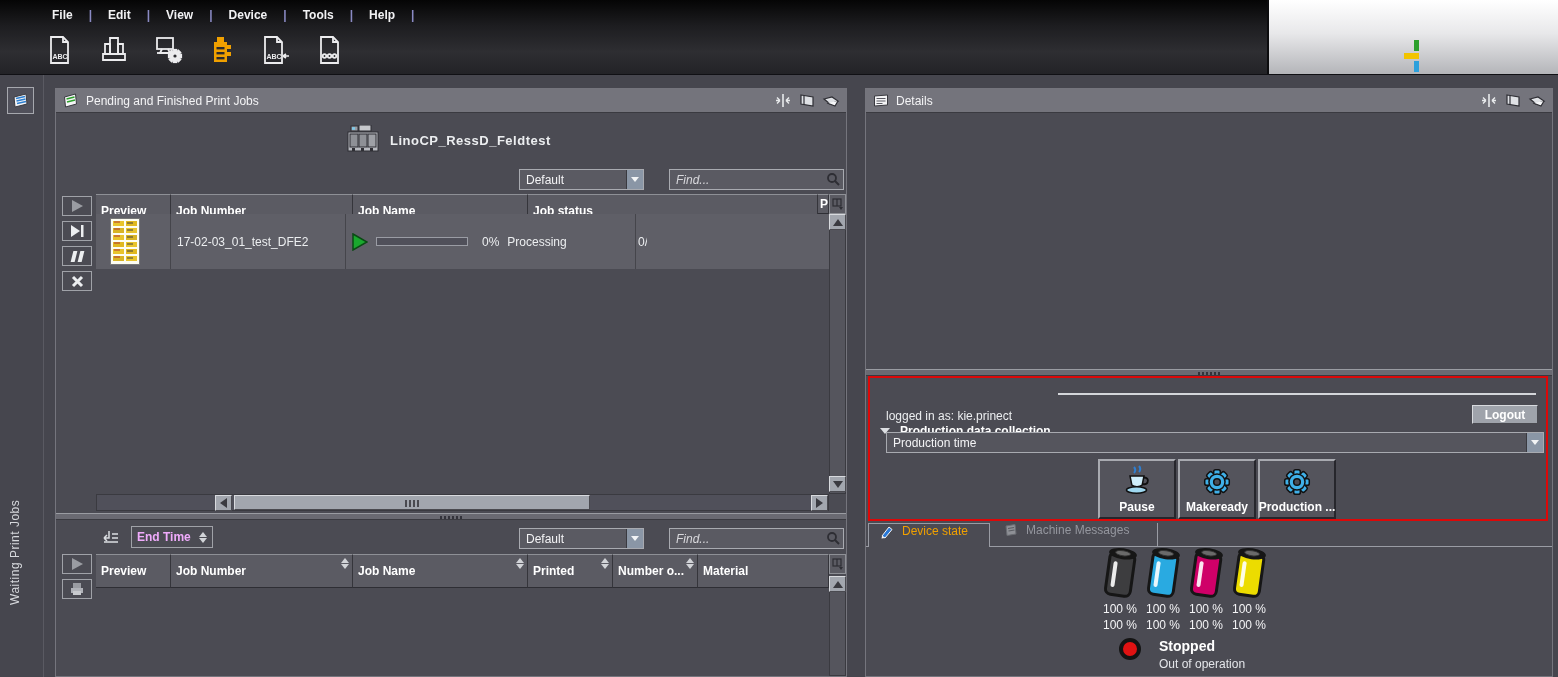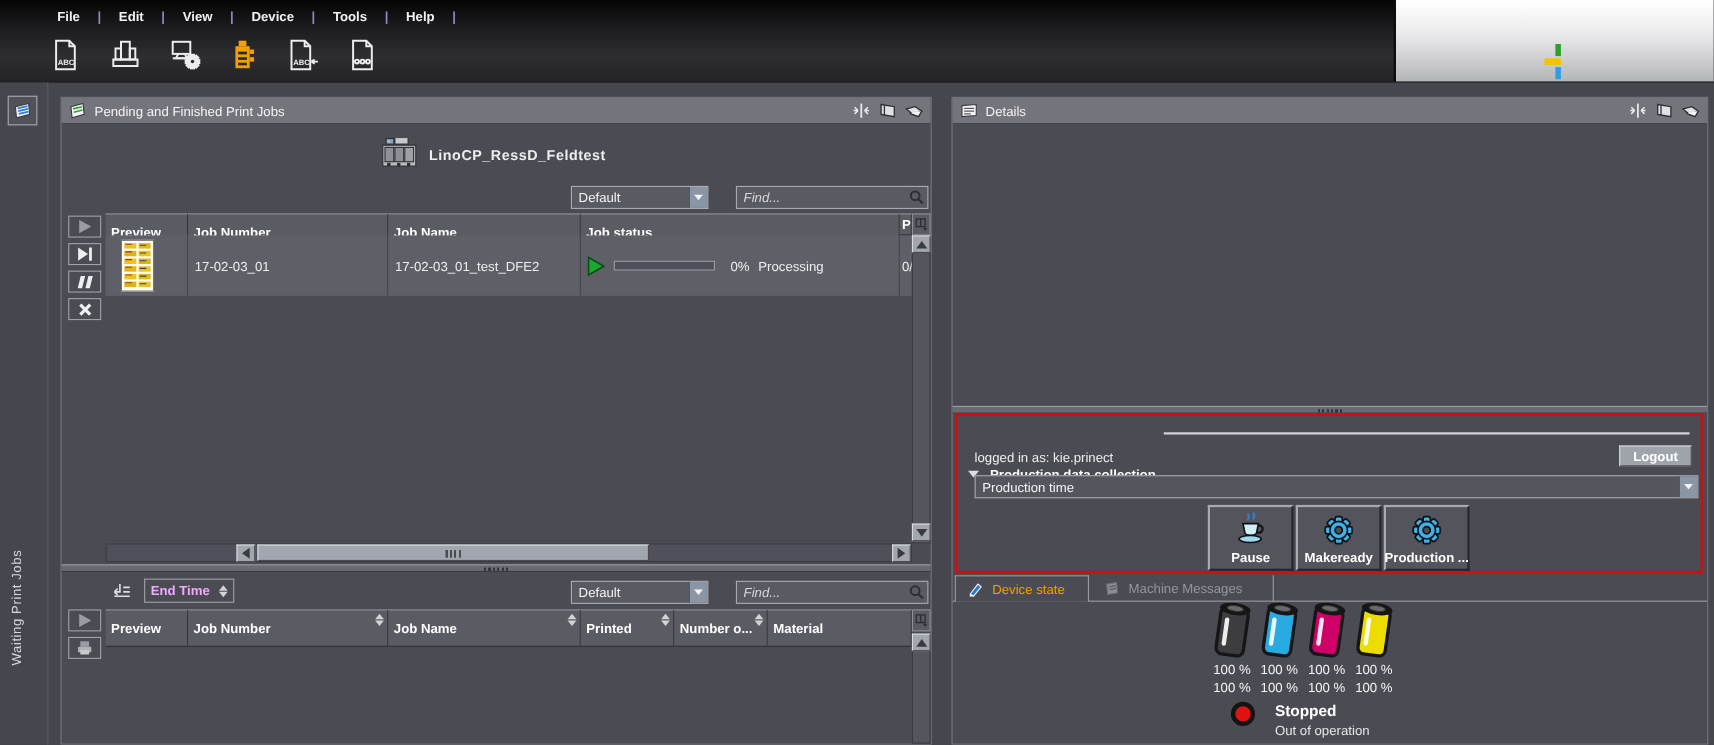--- a/index.html
+++ b/index.html
@@ -125,21 +125,21 @@
   #op-combo .combo-text { font-size:12px; }
   .prod-btn { position:absolute; top:81px; width:78px; height:60px; background:#54545c;
               border:2px solid #a8aab0; border-right-color:#26262c; border-bottom-color:#26262c;
               display:flex; flex-direction:column; align-items:center; justify-content:flex-end; padding-bottom:3px; }
   .prod-btn .plabel { font-weight:bold; color:#fff; white-space:nowrap; }
   .prod-btn .picon { position:absolute; top:4px; left:50%; transform:translateX(-50%); }
 
   
   #tabs-row { position:absolute; left:0; top:434px; width:686px; height:24px; }
   #tabs-underline { position:absolute; left:0; bottom:0; width:100%; border-bottom:1px solid #9a9ca4; }
-  .tab { position:absolute; top:0; height:24px; display:flex; align-items:center; gap:7px; padding:0 10px; }
+  .tab { position:absolute; top:0; height:24px; display:flex; align-items:flex-start; gap:7px; padding:0 10px; }
   #tab-device { left:2px; width:122px; background:#4b4b53; border:1px solid #9a9ca4; border-bottom:none; z-index:2; }
   #tab-device .tlabel { color:#f0a000; }
   #tab-messages { left:127px; width:165px; border-right:1px solid #9a9ca4; }
   #tab-messages .tlabel { color:#94969e; }
 
   
   .cart { position:absolute; width:28px; height:44px; border:3px solid #161616; border-radius:5px 5px 7px 7px; transform:rotate(8deg); }
   .cart .cap { position:absolute; left:-3px; top:-8px; width:28px; height:11px; background:#161616; border-radius:50%; }
   .cart .cap-hole { position:absolute; left:3px; top:-6px; width:16px; height:6px; background:#6a6a6a; border:1px solid #333; border-radius:50%; }
   .cart .shine { position:absolute; left:3px; top:6px; width:4px; height:26px; background:rgba(255,255,255,.9); border-radius:2px; }
@@ -387,23 +387,20 @@
               <rect x="2" y="30" width="11" height="5" fill="#e8c42c"></rect>
                 <rect x="15" y="30" width="11" height="5" fill="#e0b820"></rect>
               <rect x="2" y="37" width="11" height="5" fill="#d8b424"></rect>
                 <rect x="15" y="37" width="11" height="5" fill="#e8c42c"></rect>
               <path d="M3 3 h6 M3 10 h6 M3 17 h6 M3 24 h6 M3 31 h6 M3 38 h6" stroke="#b03030" stroke-width="1"></path>
               <path d="M16 4 h6 M16 11 h6 M16 18 h6 M16 25 h6 M16 32 h6 M16 39 h6" stroke="#404040" stroke-width="1"></path>
             </g>
           </svg>
         </div>
       </div>
-      <div class="cell" style="width:182px">
-          <span>17-02-03_01</span>
-        </div>
       <div class="cell" style="width:175px">
           <span>17-02-03_01_test_DFE2</span>
         </div>
       <div class="cell" style="width:290px; gap:8px;">
         <svg width="16" height="18" viewBox="0 0 16 18">
           <polygon points="1,1 15,9 1,17" fill="#1aa82e" stroke="#0a4a14" stroke-width="1.5"></polygon>
         </svg>
         <span class="progress-track"></span>
         <span style="margin-left:6px">0%</span>
         <span>Processing</span>

